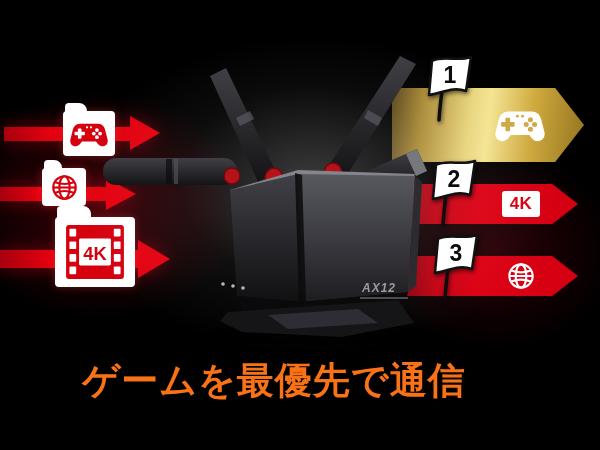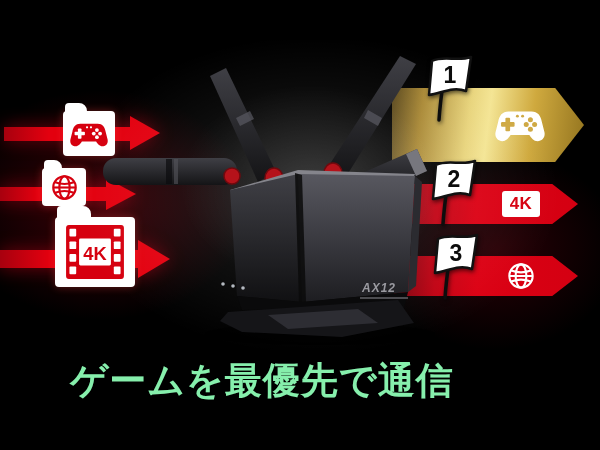--- a/index.html
+++ b/index.html
@@ -24,22 +24,22 @@
      background:linear-gradient(90deg,#76000b 0%,#c00011 22%,#dc0013 45%,#d40012 100%);}
   .band2{left:394px;top:184px;}
   .band3{left:394px;top:256px;}
   .badge4k{position:absolute;left:108px;top:7px;width:38px;height:26px;background:#fff;
      border-radius:3px;display:flex;align-items:center;justify-content:center;
      color:#d6000f;font-size:17px;font-weight:900;letter-spacing:.5px;}
   .flag{position:absolute;z-index:4;filter:drop-shadow(1px 2px 2px rgba(0,0,0,.6));}
   
   #router{position:absolute;left:90px;top:40px;z-index:3;}
   
-  #caption{position:absolute;left:0;top:356px;width:524px;text-align:center;z-index:5;
-     color:#86efac;font-size:37px;font-weight:900;letter-spacing:1px;}
+  #caption{position:absolute;left:12px;top:356px;width:524px;text-align:center;z-index:5;
+     color:#f97316;font-size:37px;font-weight:900;letter-spacing:1px;}
 </style>
 </head>
 <body>
 
 <div id="stage">
 
   <div class="glow" style="left:-50px;top:90px;width:300px;height:230px;
               background:radial-gradient(closest-side,rgba(210,0,25,.28),rgba(210,0,25,0));"></div>
   <div class="glow" style="left:370px;top:150px;width:250px;height:200px;
               background:radial-gradient(closest-side,rgba(190,0,25,.22),rgba(190,0,25,0));"></div>

